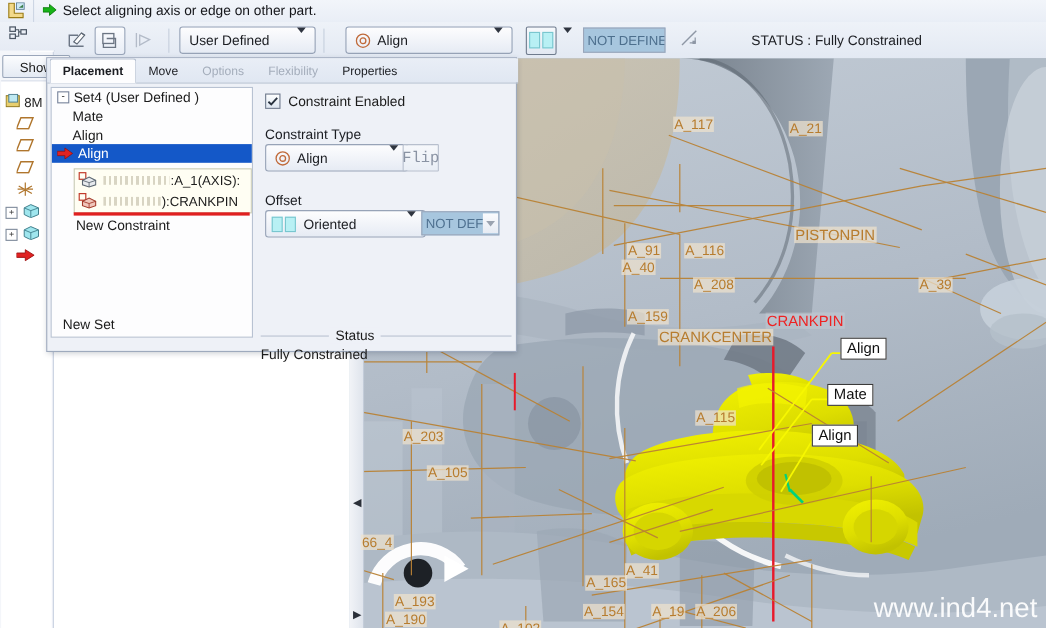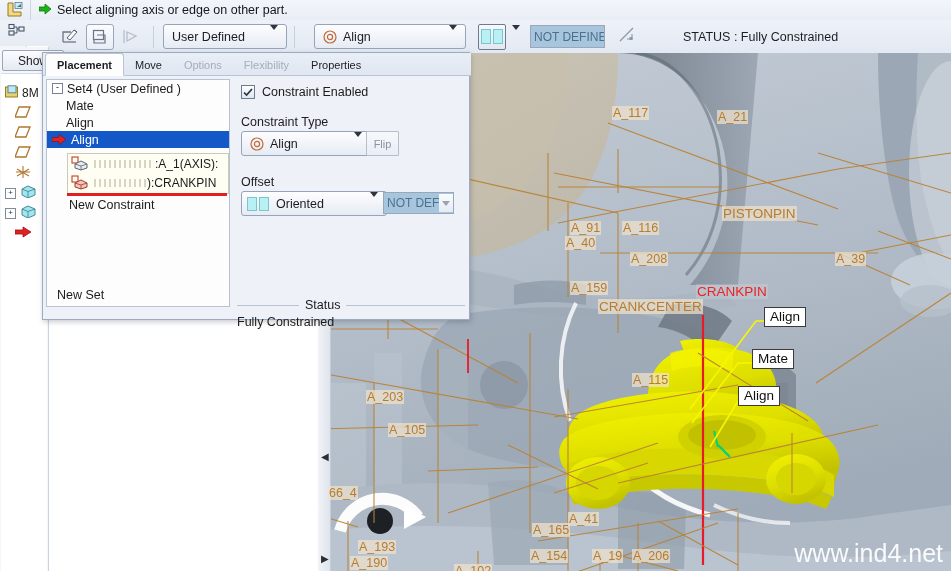--- a/index.html
+++ b/index.html
@@ -182,22 +182,22 @@
 
   .fieldlabel { position: absolute; font-size: 12.5px; color: #1b1d22; }
   #lbl-ctype { left: 6px; top: 36px; }
   #combo-ctype {
     position: absolute; left: 6px; top: 52px; width: 118px; height: 23px;
   }
   #flip-btn {
     position: absolute; left: 131px; top: 52px; width: 31px; height: 23px;
     border: 1px solid #b7bfcd; border-radius: 1px;
     background: linear-gradient(#f6f8fb,#e9eef5);
-    font-size: 11px; color: #8a93a3;
-    display: flex; align-items: center; justify-content: center;
+    font-size: 14px; color: #8a93a3;
+    display: flex; align-items: center; justify-content: center; font-family: Liberation Mono, monospace;
   }
   #lbl-offset { left: 6px; top: 96px; }
   #combo-oriented {
     position: absolute; left: 6px; top: 112px; width: 137px; height: 23px;
   }
   #combo-oriented .minisq { width: 8px; height: 12px; background: #b8f0f4; border: 1px solid #79c6cf; margin-right: 2px; flex:none;}
   #offset-field2 {
     position: absolute; left: 148px; top: 113px; width: 66px; height: 20px;
     border: 1px solid #9aa6ba; background: #a7c6de; color: #4f7190;
     display: flex; align-items: center; overflow: hidden; white-space: nowrap;

